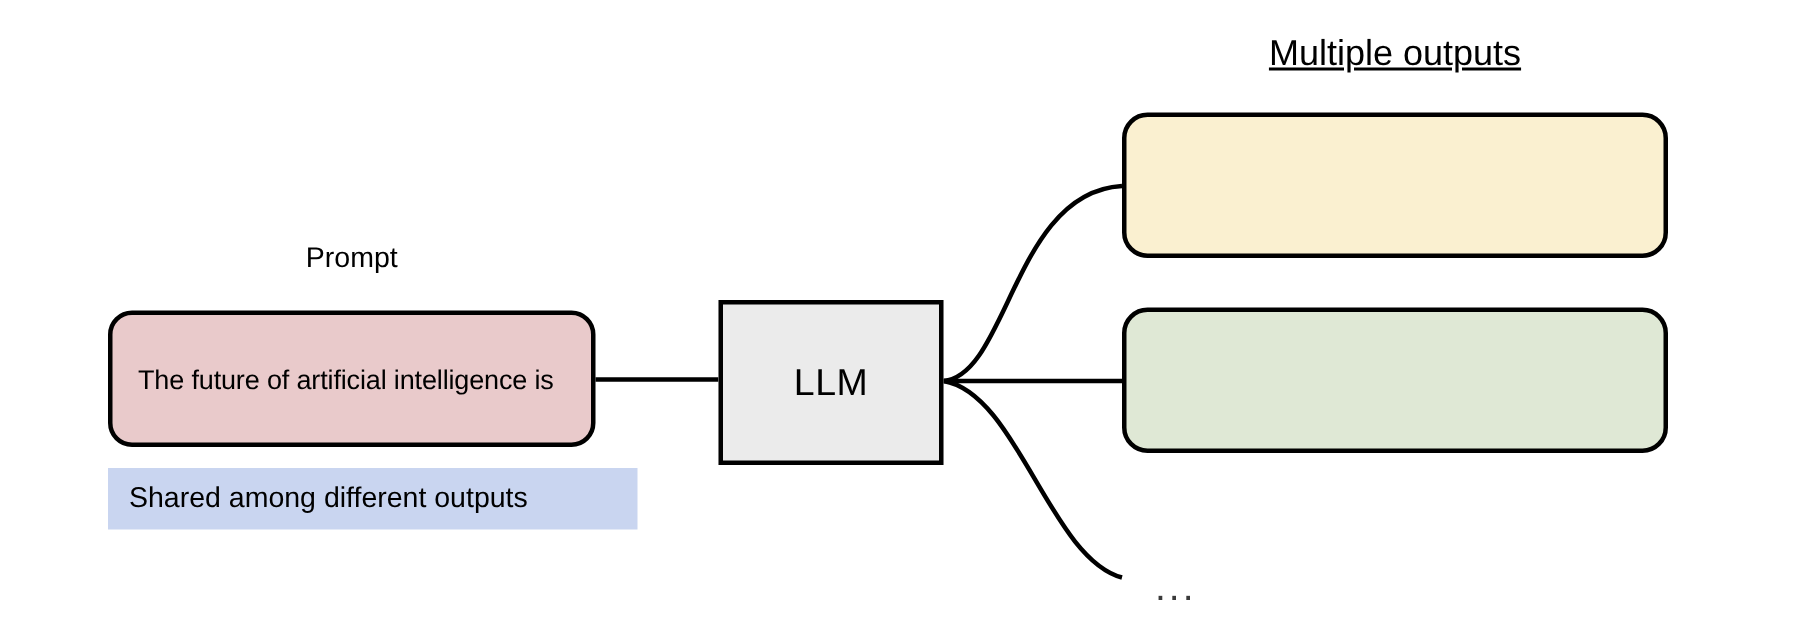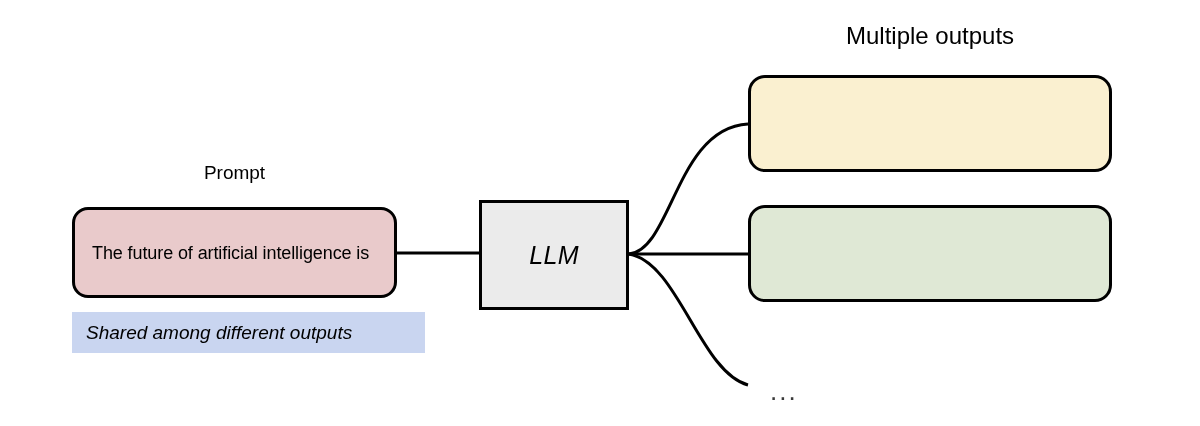--- a/index.html
+++ b/index.html
@@ -70,21 +70,20 @@
     top: 200px;
     width: 150px;
     height: 110px;
     border-radius: 0;
     background: #ebebeb;
     justify-content: center;
   }
   #llm-box .node-text {
     font-size: 25px;
     letter-spacing: 0.3px;
-    font-style: italic;
   }
 
   #output-box-1 {
     left: 748px;
     top: 75px;
     width: 364px;
     height: 97px;
     border-radius: 17px;
     background: #faf0d0;
   }
@@ -112,36 +111,36 @@
     width: 325px;
     text-align: center;
     font-size: 19px;
   }
   #outputs-caption {
     left: 748px;
     top: 22px;
     width: 364px;
     text-align: center;
     font-size: 24px;
+    text-decoration: underline;
   }
 
   
   #shared-note {
     position: absolute;
     left: 72px;
     top: 312px;
     width: 353px;
     height: 41px;
     background: #c9d5f0;
     display: flex;
     align-items: center;
     padding-left: 14px;
     box-sizing: border-box;
     font-size: 19px;
-    font-style: italic;
   }
 
   
   #ellipsis-marker {
     position: absolute;
     left: 770px;
     top: 376px;
     font-size: 26px;
     letter-spacing: 2px;
     color: #3a3a3a;

